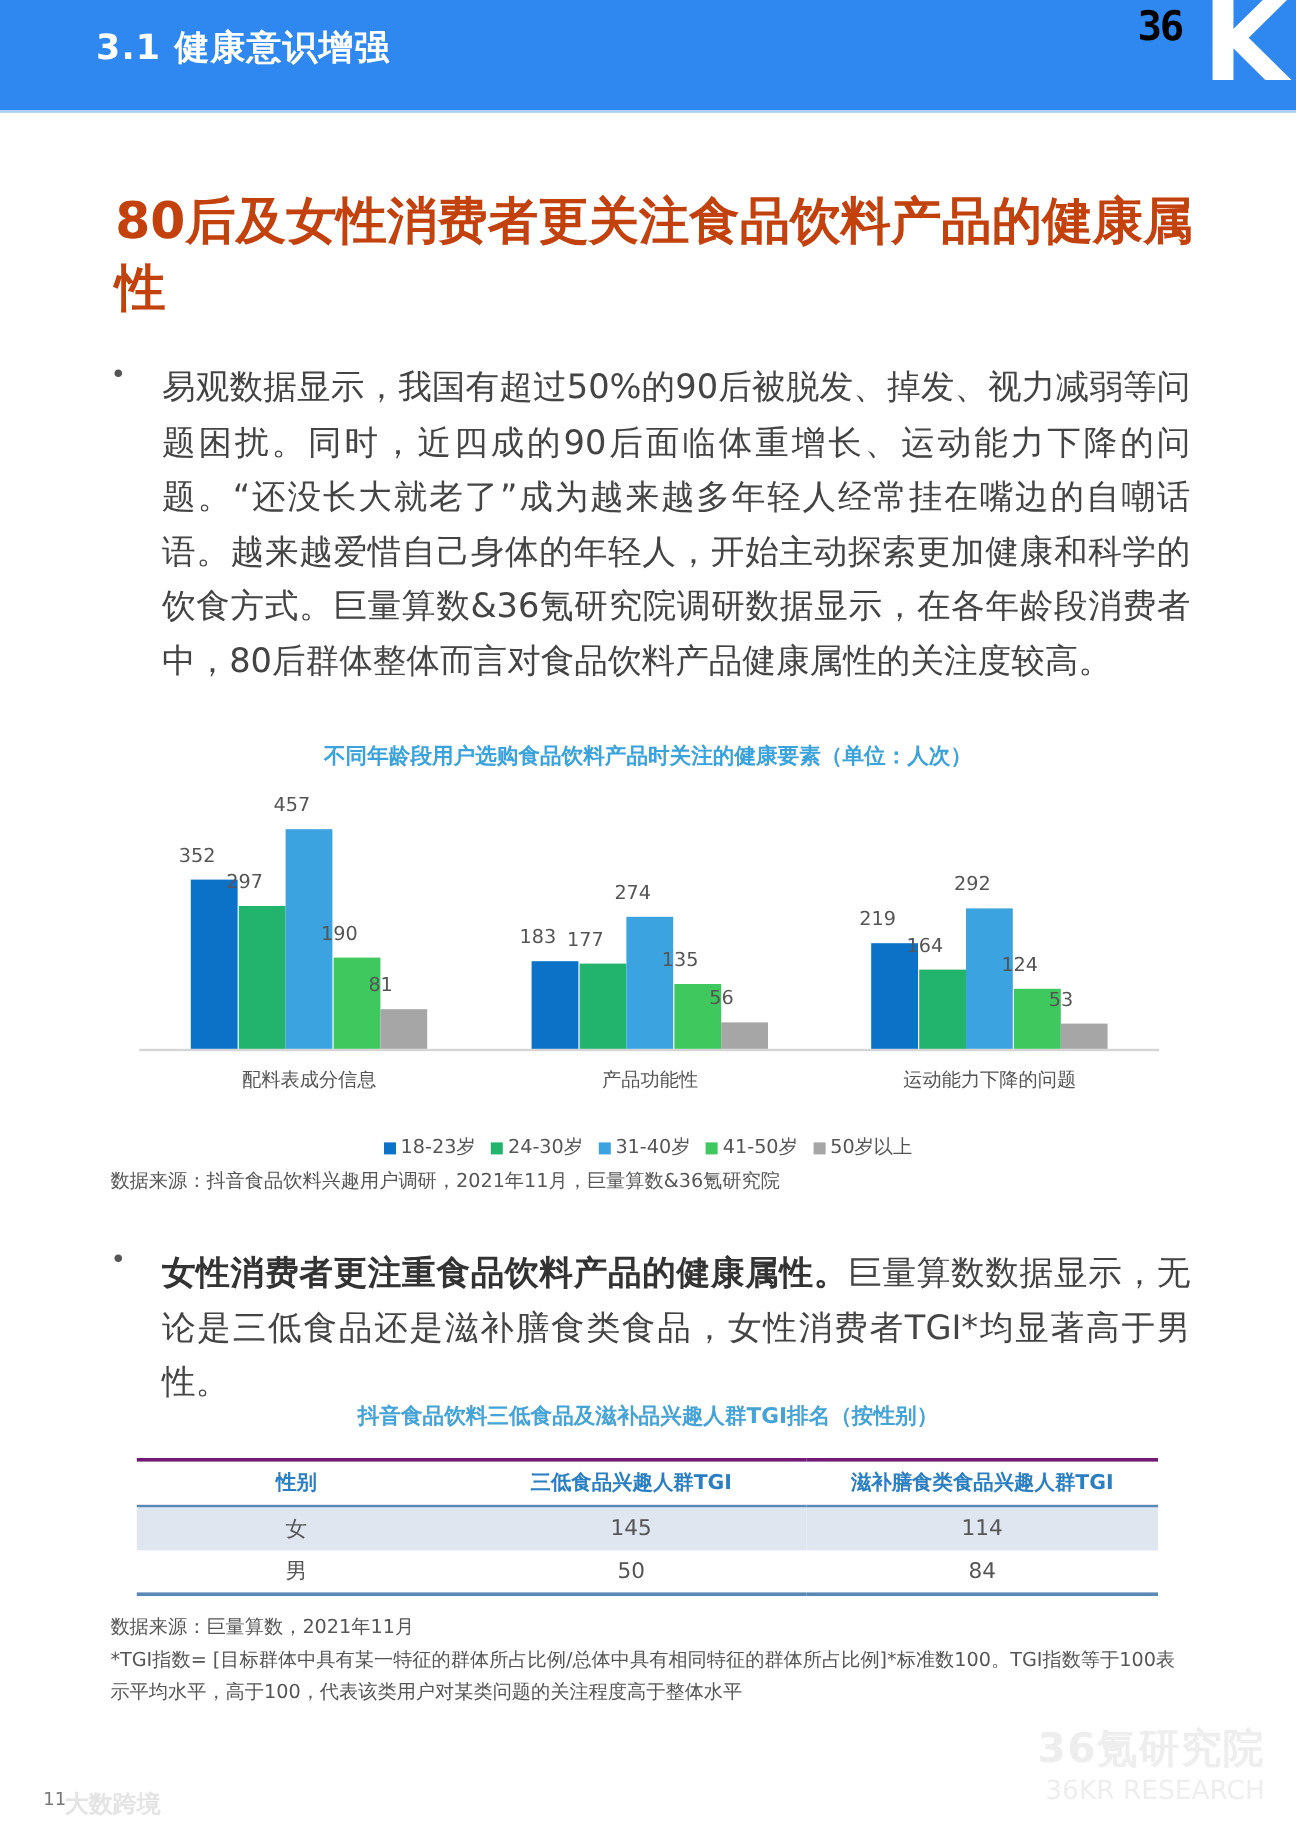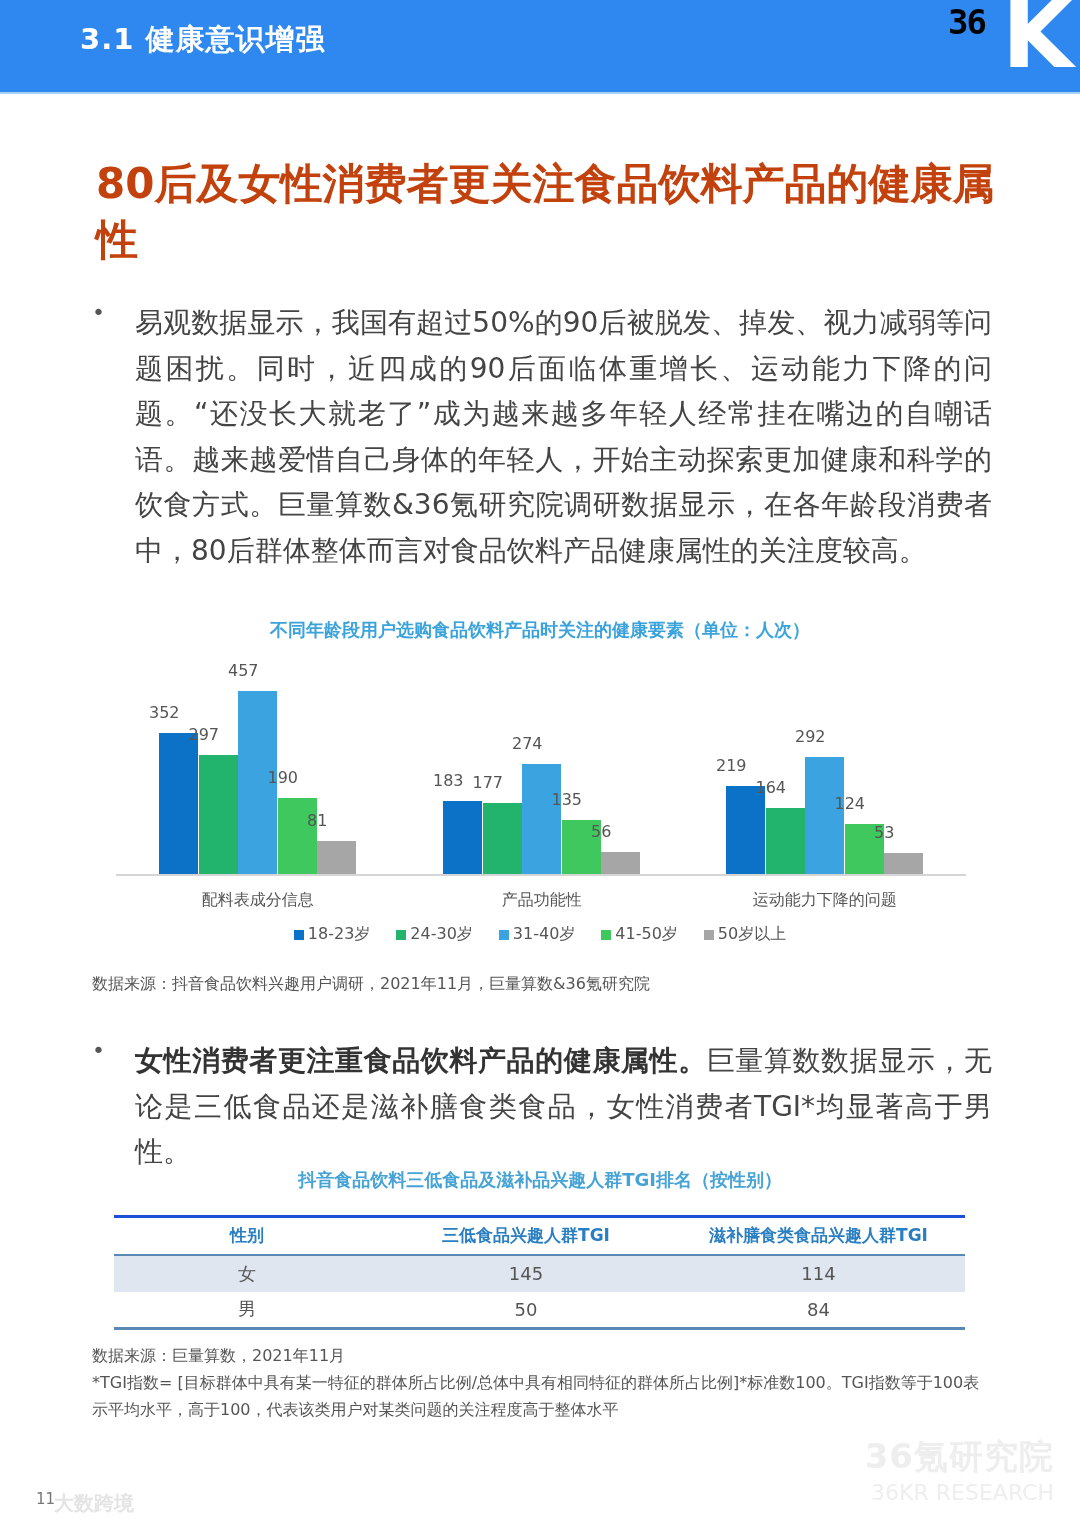--- a/index.html
+++ b/index.html
@@ -21,28 +21,28 @@
   .bullet-text b { color: #333; }
 
   .chart-title { position: absolute; left: 0; width: 1080px; text-align: center; color: #3ba3db; font-size: 18px; font-weight: bold; }
 
   .chart { position: absolute; left: 116px; top: 660px; width: 850px; height: 220px; }
   .axis { position: absolute; left: 0; right: 0; top: 214px; height: 2px; background: #d5d5d5; }
   .bar { position: absolute; bottom: 6px; width: 39px; }
   .bar-label { position: absolute; width: 60px; text-align: left; font-size: 16px; color: #555; }
   .cat-label { position: absolute; top: 890px; width: 240px; text-align: center; font-size: 16px; color: #555; }
 
-  .legend { position: absolute; top: 924px; left: 0; width: 1080px; display: flex; justify-content: center; gap: 26px; font-size: 16px; color: #555; }
+  .legend { position: absolute; top: 946px; left: 0; width: 1080px; display: flex; justify-content: center; gap: 13px; font-size: 16px; color: #555; }
   .legend-item { display: flex; align-items: center; gap: 4px; }
   .swatch { width: 10px; height: 10px; display: inline-block; }
 
   .source { position: absolute; left: 92px; font-size: 16px; color: #555; line-height: 27px; }
 
   .tgi-table { position: absolute; left: 114px; top: 1215px; width: 851px; border-collapse: collapse; }
-  .tgi-table th { color: #2a7fc2; font-size: 17px; font-weight: bold; height: 38px; border-top: 3px solid #1d4ed8; border-bottom: 2px solid #5a88b4; }
+  .tgi-table th { color: #2a7fc2; font-size: 17px; font-weight: bold; height: 38px; border-top: 3px solid #701a75; border-bottom: 2px solid #5a88b4; }
   .tgi-table td { font-size: 18px; color: #555; height: 37px; text-align: center; }
   .tgi-table tr.shaded td { background: #dfe6f0; }
   .tgi-table tr:last-child td { border-bottom: 3px solid #5a88b4; }
 
   .watermark-cn { position: absolute; right: 26px; top: 1434px; font-size: 34px; font-weight: bold; color: #eeeeee; letter-spacing: 1px; }
   .watermark-en { position: absolute; right: 26px; top: 1480px; font-size: 22px; color: #eeeeee; }
   .page-num { position: absolute; left: 36px; top: 1490px; font-size: 15px; color: #777; }
   .corner-brand { position: absolute; left: 8px; top: 1490px; font-size: 20px; color: #e4e4e4; font-weight: bold; }
 </style>
 </head>

